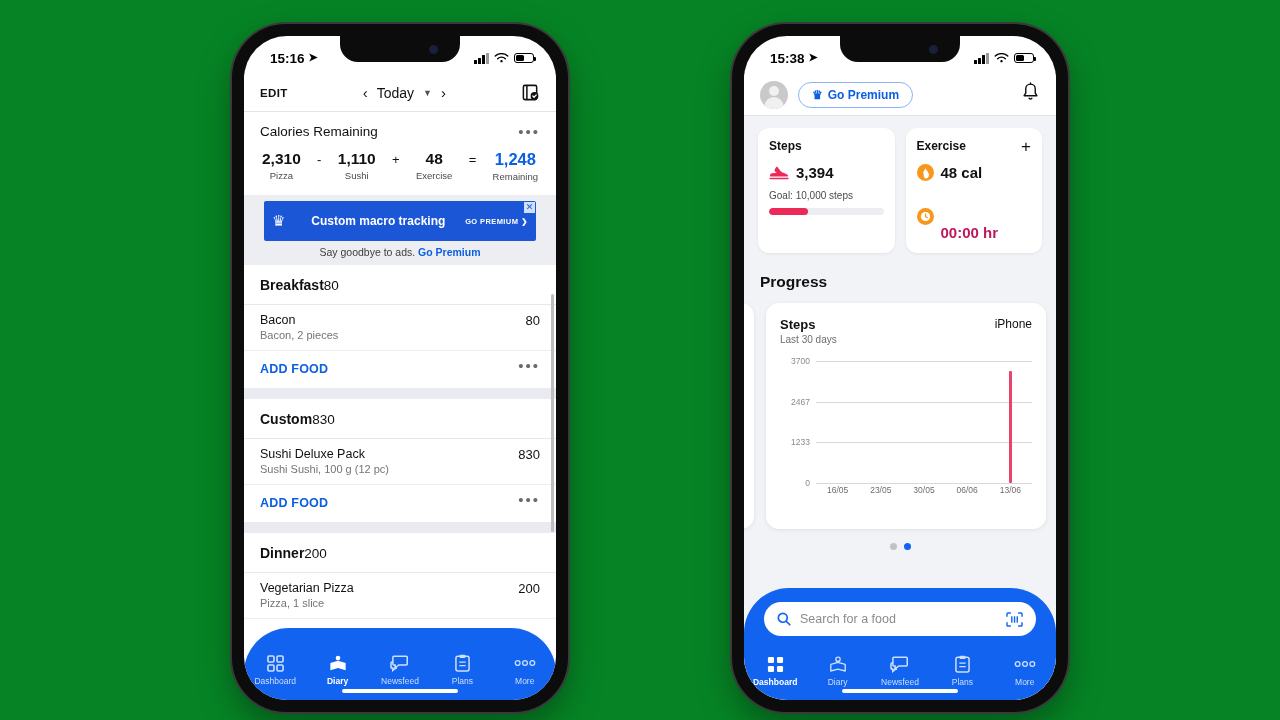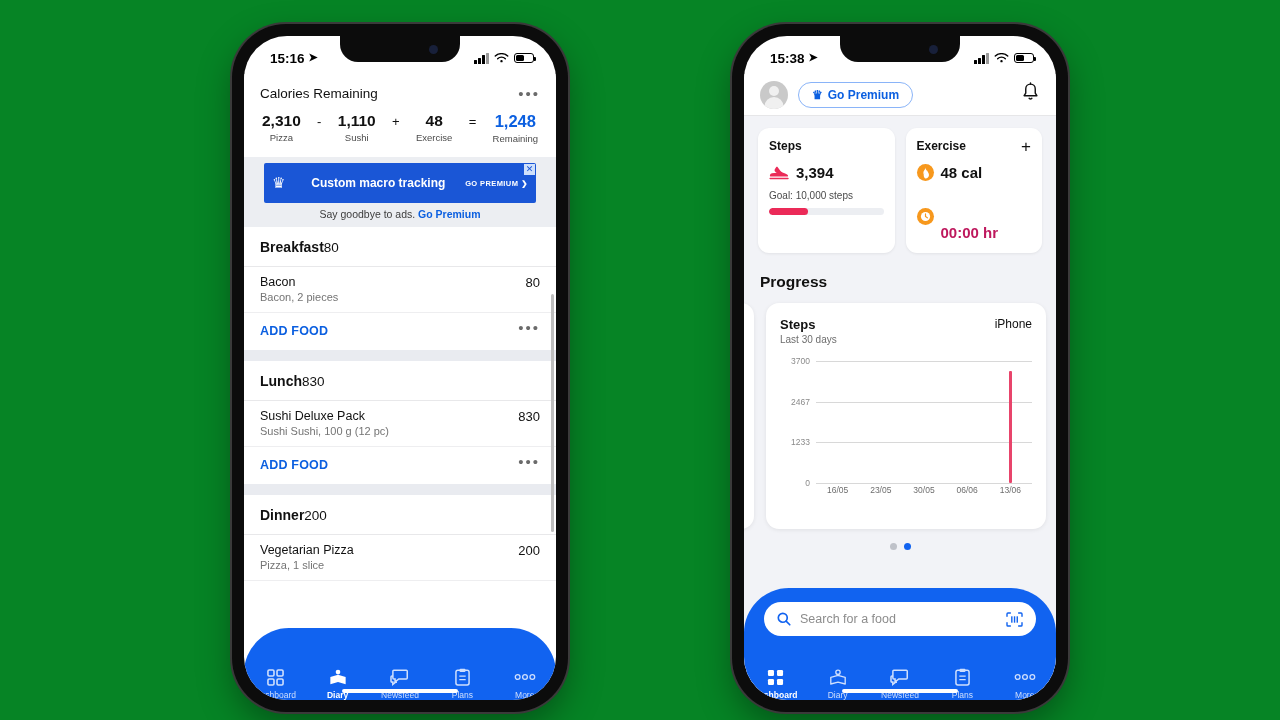--- a/index.html
+++ b/index.html
@@ -134,21 +134,21 @@
 
   .scroll-track {
     position:absolute; right:2px; top:258px; width:3px; height:238px;
     background:#bdbdbd; border-radius:2px; z-index:20;
   }
 
   
   .botnav {
     position:absolute; left:0; right:0; bottom:0; height:72px;
     background:#1163f0; border-radius:45px 45px 0 0;
-    display:flex; align-items:flex-end; justify-content:space-around;
+    display:flex; align-items:center; justify-content:space-around;
     padding-top:11px; z-index:35;
   }
   .botnav.tall { height: 112px; padding-top: 53px; border-radius:45px 45px 0 0; }
   .nav-item { text-align:center; width:62px; }
   .nav-item .ico { height:20px; display:flex; align-items:center; justify-content:center; }
   .nav-item .lbl { font-size:8.5px; color:#cfdffd; margin-top:3px; }
   .nav-item.active .lbl { color:#fff; font-weight:bold; }
 
   .searchbar {
     position:absolute; left:20px; right:20px; top:14px; height:34px;
@@ -238,20 +238,37 @@
           <path d="M8 10.2a1.3 1.3 0 100-2.6 1.3 1.3 0 000 2.6z" fill="#000"></path>
           <path d="M3.8 6.2a6 6 0 018.4 0" stroke="#000" stroke-width="1.5" fill="none" stroke-linecap="round"></path>
           <path d="M1.2 3.4a9.8 9.8 0 0113.6 0" stroke="#000" stroke-width="1.5" fill="none" stroke-linecap="round"></path>
         </svg>
         <span class="batt">
             <i></i>
           </span>
       </div>
     </div>
 
+    <div class="diary-nav">
+      <span class="edit-btn">EDIT</span>
+      <div class="date-ctl">
+        <span class="chev">‹</span>
+        <span class="lbl">Today</span>
+        <span class="caret">▼</span>
+        <span class="chev">›</span>
+      </div>
+      <span class="diary-icon">
+        <svg width="19" height="19" viewBox="0 0 20 20">
+          <rect x="2.5" y="2.5" width="14" height="15" rx="1.6" stroke="#111" stroke-width="1.6" fill="none"></rect>
+          <line x1="6.2" y1="2.5" x2="6.2" y2="17.5" stroke="#111" stroke-width="1.6"></line>
+          <circle cx="14.2" cy="13.6" r="4.1" fill="#111"></circle>
+          <path d="M12.4 13.7l1.3 1.3 2.4-2.5" stroke="#fff" stroke-width="1.3" fill="none" stroke-linecap="round"></path>
+        </svg>
+      </span>
+    </div>
 
     <div class="cal-head">
       <h2>Calories Remaining</h2>
       <span class="dots3">•••</span>
     </div>
 
     <div class="cal-row">
       <div class="cal-cell">
         <div class="v">2,310</div>
         <div class="l">Pizza</div>
@@ -303,21 +320,21 @@
       </div>
       <div class="add-row">
         <span class="a">ADD FOOD</span>
         <span class="dots3">•••</span>
       </div>
     </div>
     <div class="sep"></div>
 
     <div class="meal-block">
       <div class="meal-head">
-        <span class="n">Lunch</span>
+        <span class="n">Custom</span>
         <span class="c">830</span>
       </div>
       <div class="food-row">
         <div>
           <div class="t">Sushi Deluxe Pack</div>
           <div class="s">Sushi Sushi, 100 g (12 pc)</div>
         </div>
         <span class="c">830</span>
       </div>
       <div class="add-row">

